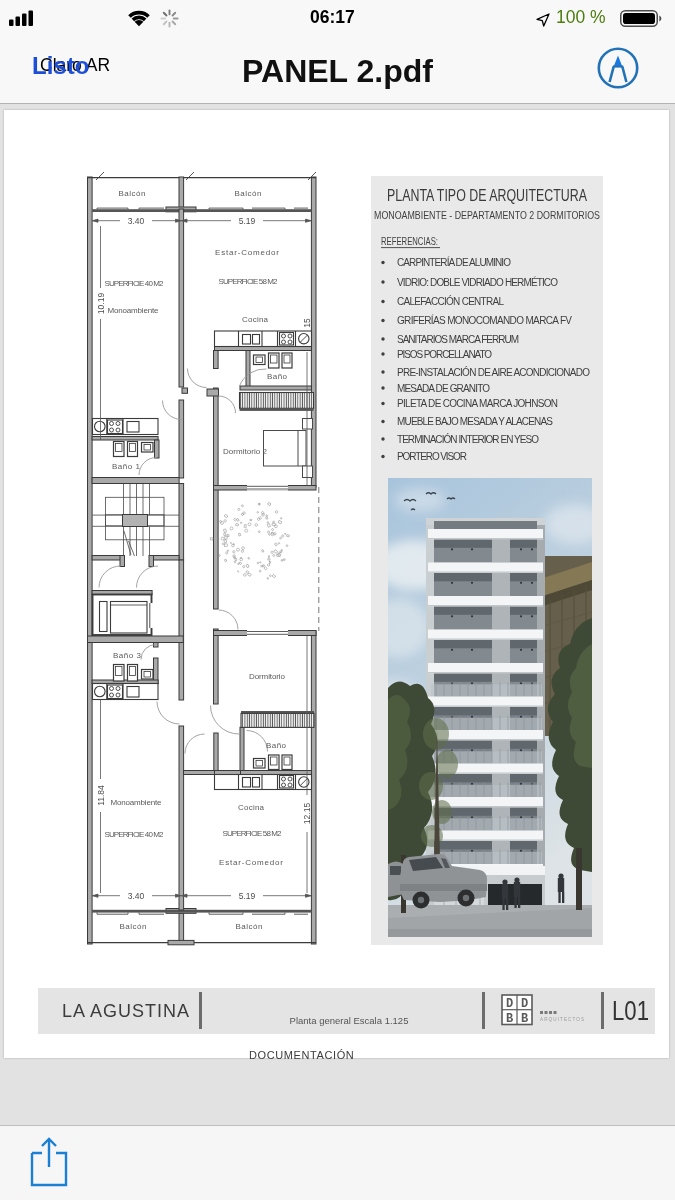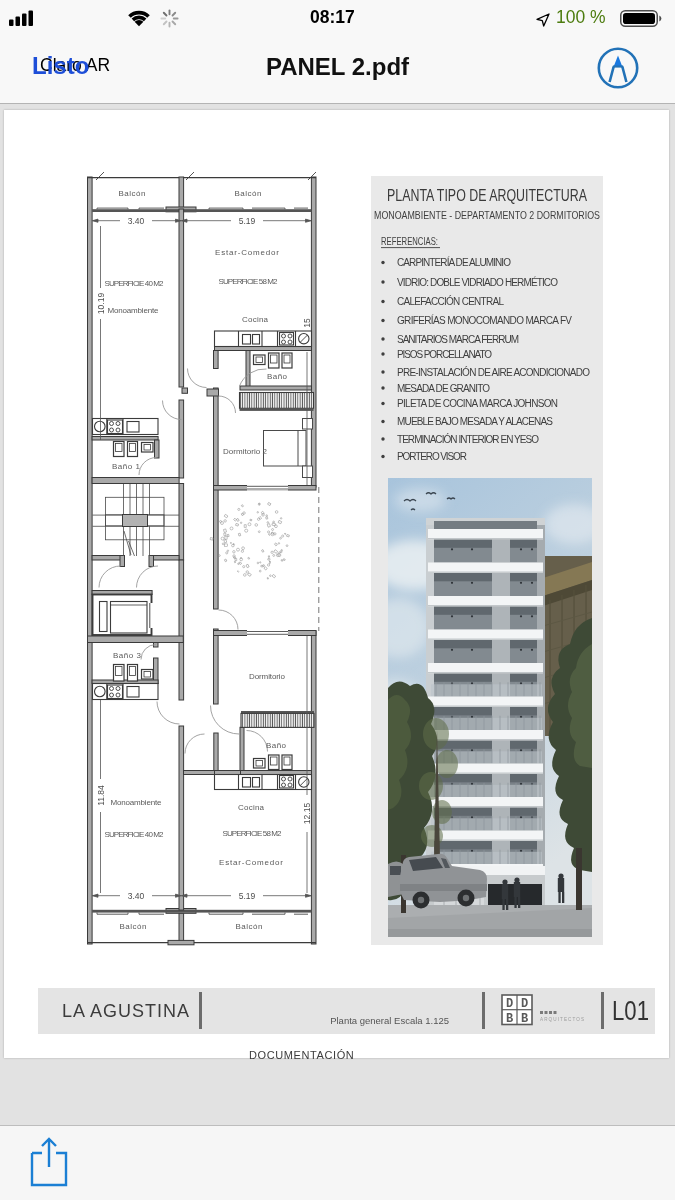--- a/index.html
+++ b/index.html
@@ -33,37 +33,37 @@
 <line x1="6.01" y1="-6.01" x2="3.18" y2="-3.18" stroke="#8a8a8a"></line>
 <line x1="8.5" y1="0" x2="4.5" y2="0" stroke="#999"></line>
 <line x1="6.01" y1="6.01" x2="3.18" y2="3.18" stroke="#a8a8a8"></line>
 <line x1="0" y1="8.5" x2="0" y2="4.5" stroke="#b5b5b5"></line>
 <line x1="-6.01" y1="6.01" x2="-3.18" y2="3.18" stroke="#c2c2c2"></line>
 <line x1="-8.5" y1="0" x2="-4.5" y2="0" stroke="#cfcfcf"></line>
 <line x1="-6.01" y1="-6.01" x2="-3.18" y2="-3.18" stroke="#6f6f6f"></line>
 </g>
 </svg>
 
-<div class="abs" style="left:310px;top:7px;font-size:17.5px;font-weight:600;color:#000;">08:17</div>
+<div class="abs" style="left:310px;top:7px;font-size:17.5px;font-weight:600;color:#000;">06:17</div>
 
 <svg class="abs" style="left:536px;top:13px;" width="14" height="14" viewBox="0 0 14 14">
 <path d="M13 1 L7.7 13 L6.3 7.7 L1 6.3 Z" fill="none" stroke="#000" stroke-width="1.3" stroke-linejoin="round"></path>
 </svg>
 
 <div class="abs" style="left:556px;top:7px;font-size:17.5px;color:#4d7c0f;">100 %</div>
 
 <svg class="abs" style="left:620px;top:10px;" width="42" height="17" viewBox="0 0 42 17">
 <rect x="0.75" y="0.75" width="36.5" height="15.5" rx="4.5" fill="none" stroke="#4d4d4d" stroke-width="1.5"></rect>
 <rect x="3" y="3" width="32" height="11" rx="2.8" fill="#000"></rect>
 <path d="M39.3 5.5 A3.2 3.2 0 0 1 39.3 11.5 Z" fill="#4d4d4d"></path>
 </svg>
 
 <div class="abs" style="left:32px;top:52px;font-size:24px;font-weight:600;color:#1d4ed8;">Listo</div>
 
-<div class="abs" style="left:0;top:53px;width:675px;text-align:center;font-size:24px;font-weight:600;color:#111;">PANEL 2.pdf</div>
+<div class="abs" style="left:0;top:53px;width:675px;text-align:center;font-size:32px;font-weight:600;color:#111;">PANEL 2.pdf</div>
 
 <svg class="abs" style="left:597px;top:47px;" width="42" height="42" viewBox="0 0 42 42">
 <circle cx="21" cy="21" r="19.2" fill="none" stroke="#2272b7" stroke-width="2.6"></circle>
 <path d="M21 8.5 L25.3 19.5 L16.7 19.5 Z" fill="#1878e0"></path>
 <path d="M16.7 19.5 L12.6 35 M25.3 19.5 L29.4 35" stroke="#2272b7" stroke-width="2.6" fill="none"></path>
 <line x1="15.9" y1="19.5" x2="26.1" y2="19.5" stroke="#2272b7" stroke-width="2.2"></line>
 </svg>
 
 <div class="abs" style="left:4px;top:110px;width:665px;height:948px;background:#ffffff;box-shadow:0 0 2px rgba(0,0,0,0.25);"></div>
 
@@ -936,21 +936,21 @@
 </svg>
 
 <div class="abs" style="left:38px;top:988px;width:617px;height:46px;background:#e4e4e4;"></div>
 
 <div class="abs" style="left:62px;top:1001px;font-size:18px;letter-spacing:1px;color:#3c3c3c;white-space:nowrap;">LA AGUSTINA</div>
 
 <div class="abs" style="left:199px;top:992px;width:3.2px;height:37px;background:#6c6c6c;"></div>
 
 <div class="abs" style="left:249px;top:1049px;width:200px;font-size:11px;letter-spacing:0.6px;color:#3c3c3c;">DOCUMENTACIÓN</div>
 
-<div class="abs" style="left:249px;top:1015px;width:200px;text-align:right;font-size:9.5px;color:#555;">Planta general Escala 1.125</div>
+<div class="abs" style="left:249px;top:1015px;width:200px;text-align:center;font-size:9.5px;color:#555;">Planta general Escala 1.125</div>
 
 <div class="abs" style="left:482px;top:992px;width:3.2px;height:37px;background:#6c6c6c;"></div>
 
 <svg class="abs" style="left:501px;top:994px;" width="90" height="32" viewBox="0 0 90 32">
 <rect x="1" y="1" width="30" height="29.5" fill="#fff" stroke="#5a5a5a" stroke-width="1.6"></rect>
 <line x1="16" y1="1" x2="16" y2="30.5" stroke="#5a5a5a" stroke-width="1.2"></line>
 <line x1="1" y1="15.7" x2="31" y2="15.7" stroke="#5a5a5a" stroke-width="1.2"></line>
 <g font-family="Liberation Mono, monospace" font-size="12" font-weight="bold" fill="#5a5a5a" text-anchor="middle">
 <text x="8.6" y="13">D</text>
       <text x="23.6" y="13">D</text>

